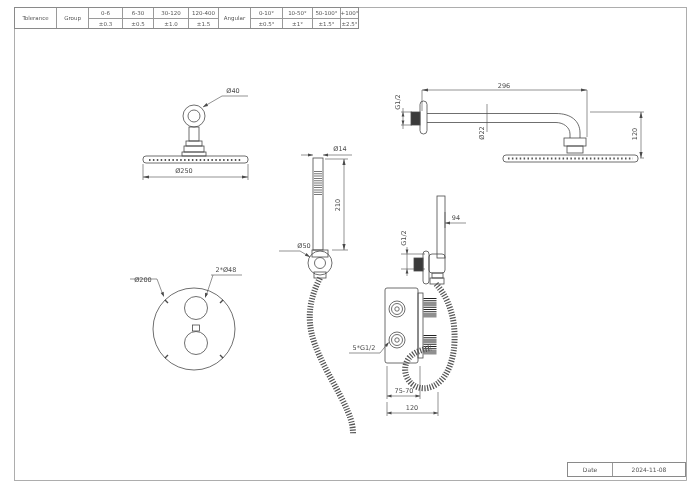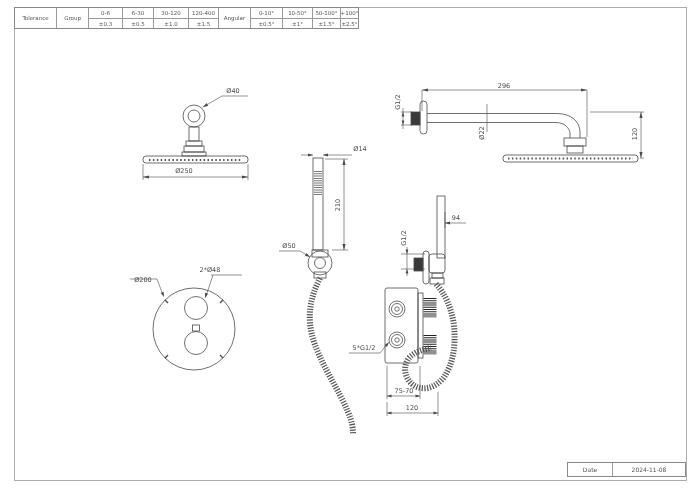--- a/index.html
+++ b/index.html
@@ -188,26 +188,26 @@
   </div>
 
   <span class="lbl" style="left:233px;top:91px">Ø40</span>
   <span class="lbl" style="left:184px;top:171px">Ø250</span>
 
   <span class="lbl" style="left:504px;top:86px">296</span>
   <span class="lbl rot" style="left:398px;top:102px">G1/2</span>
   <span class="lbl rot" style="left:482px;top:133px">Ø22</span>
   <span class="lbl rot" style="left:635px;top:134px">120</span>
 
-  <span class="lbl" style="left:360px;top:149px">Ø14</span>
+  <span class="lbl" style="left:340px;top:149px">Ø14</span>
   <span class="lbl rot" style="left:338px;top:205px">210</span>
-  <span class="lbl" style="left:289px;top:246px">Ø50</span>
+  <span class="lbl" style="left:304px;top:246px">Ø50</span>
 
   <span class="lbl" style="left:143px;top:280px">Ø200</span>
-  <span class="lbl" style="left:210px;top:270px">2*Ø48</span>
+  <span class="lbl" style="left:226px;top:270px">2*Ø48</span>
 
   <span class="lbl" style="left:456px;top:218px">94</span>
   <span class="lbl rot" style="left:404px;top:238px">G1/2</span>
 
   <span class="lbl" style="left:364px;top:348px">5*G1/2</span>
   <span class="lbl" style="left:404px;top:391px">75-70</span>
   <span class="lbl" style="left:412px;top:408px">120</span>
 
   <div class="date-box">
     <div class="date-cell date-label">Date</div>

